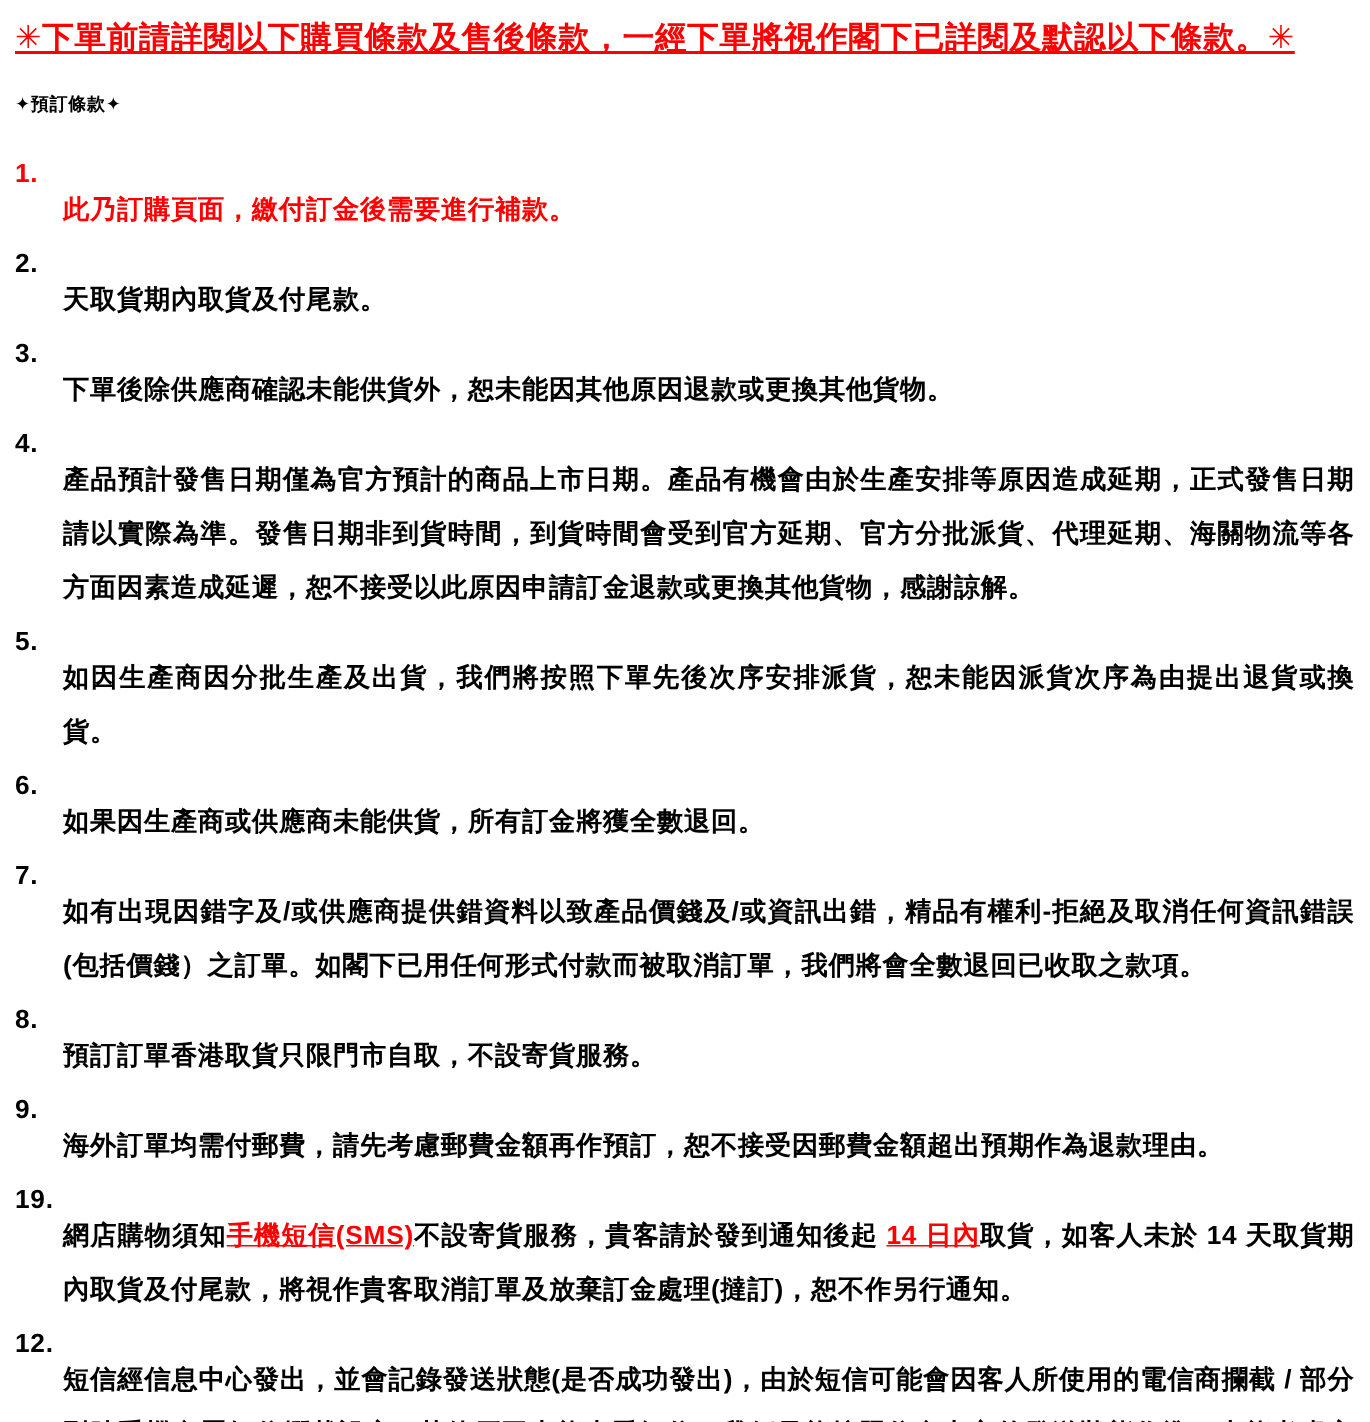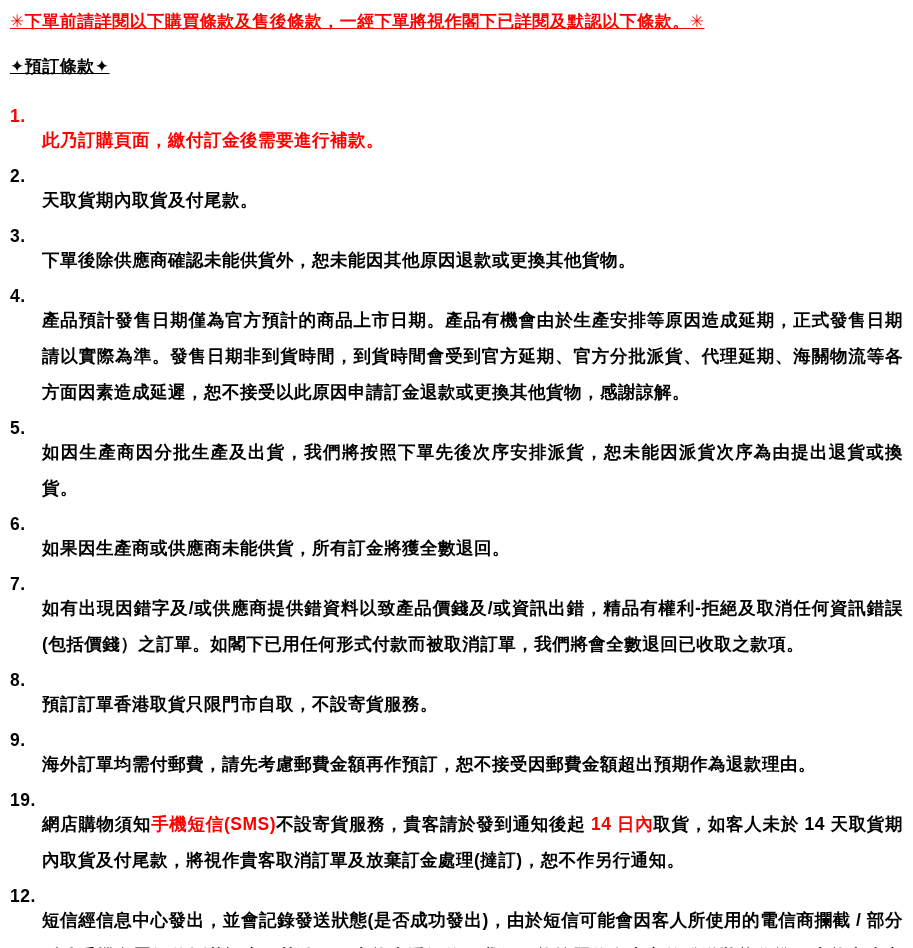--- a/index.html
+++ b/index.html
@@ -9,29 +9,28 @@
     height: 948px;
     overflow: hidden;
     font-family: "Liberation Sans", "DejaVu Sans", sans-serif;
     font-weight: bold;
     color: #000000;
     padding: 8px 10px 0 10px;
   }
   .title {
     color: var(--red, #ff0000);
     text-decoration: underline;
-    font-size: 17px;
+    font-size: 21px;
     line-height: 1.7;
     margin-bottom: 16px;
     letter-spacing: 0.5px;
   }
   .section-header {
     color: #000000;
-    text-decoration: underline;
-    font-size: 17px;
+    font-size: 12px;
     line-height: 1.6;
     margin-bottom: 18px;
     letter-spacing: 0.5px;
   }
   .terms-list { width: 100%; }
   .term-item {
     display: flex;
     font-size: 17.5px;
     line-height: 36px;
     letter-spacing: 0.5px;
@@ -42,20 +41,21 @@
   }
   .term-text {
     flex: 1;
     text-align: justify;
     margin-top: 24px;
   }
   .term-item.red { color: var(--red, #ff0000); }
   .seg-normal { color: inherit; }
   .seg-red-underline {
     color: var(--red, #ff0000);
+    text-decoration: underline;
   }
   a.seg-link {
     color: var(--link, #0000ee);
     text-decoration: underline;
     cursor: pointer;
   }
 </style>
 </head>
 <body>
 

